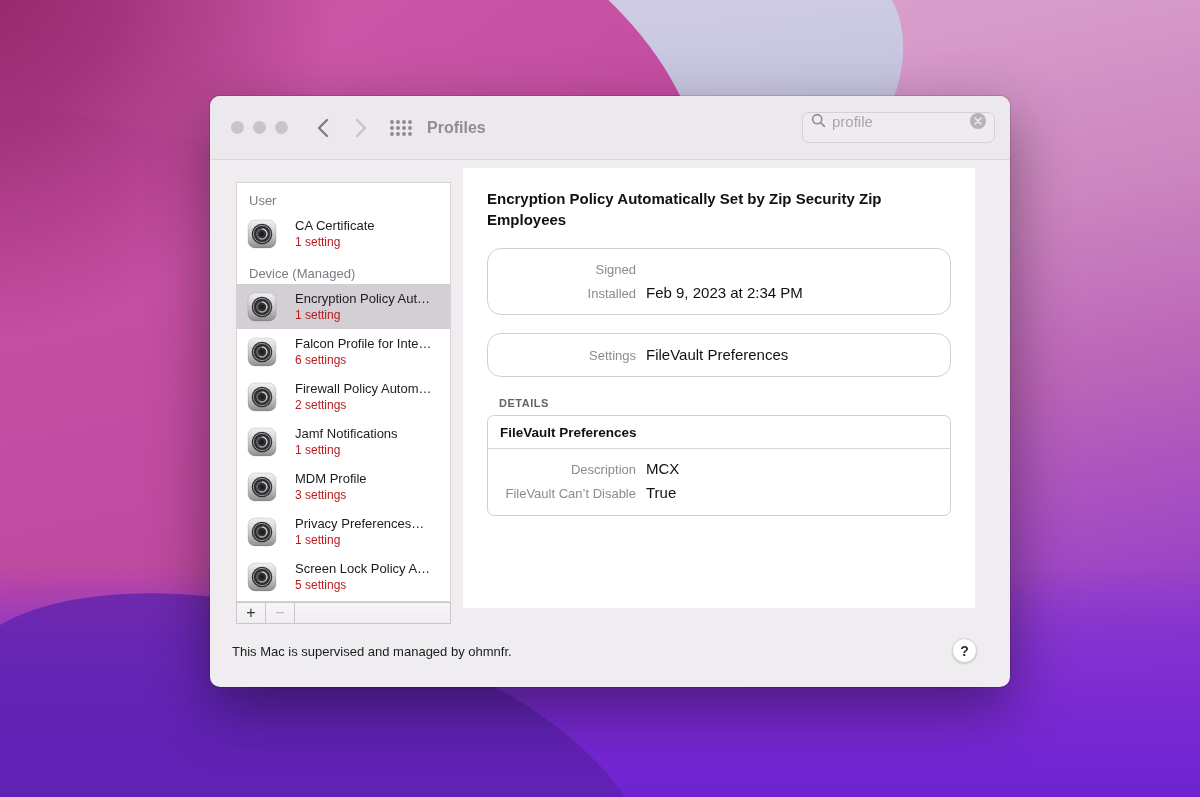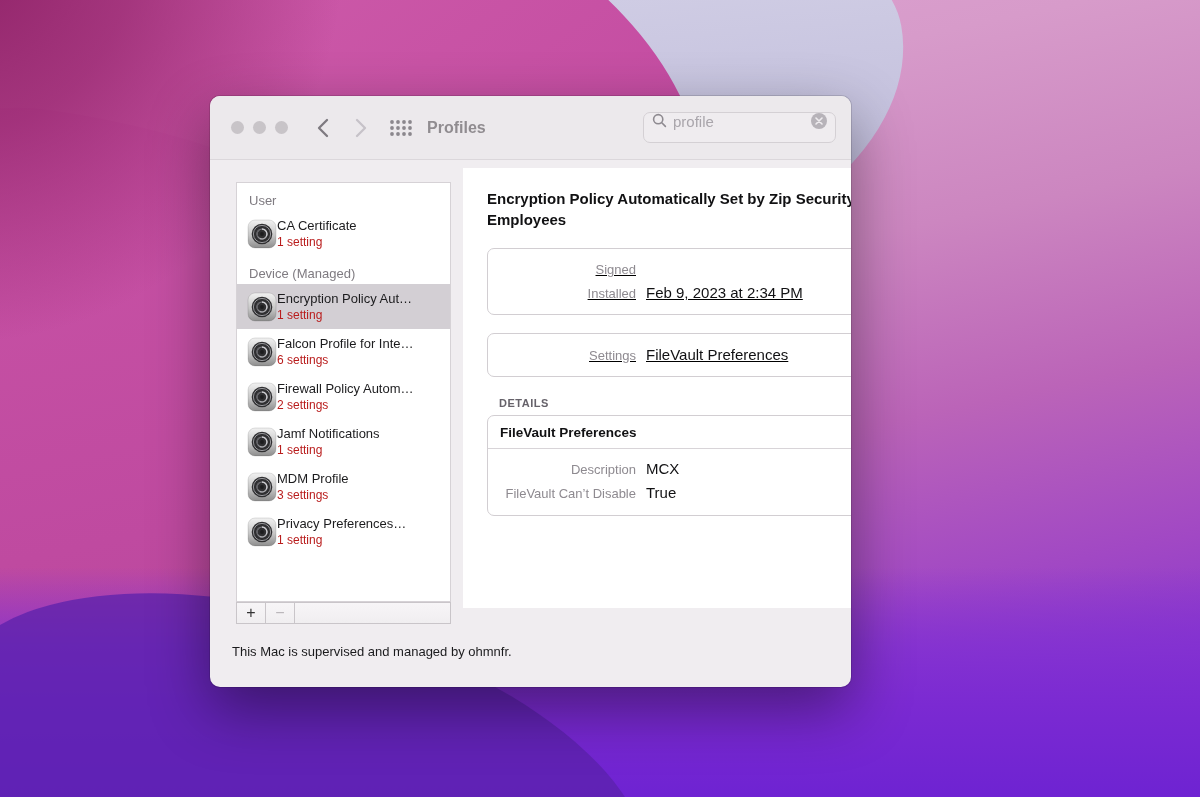--- a/index.html
+++ b/index.html
@@ -18,21 +18,21 @@
     background:linear-gradient(160deg,#cb55a6 0%,#bf4aa0 60%,#b2449d 100%);
     border-radius:30% 70% 60% 40% / 40% 55% 45% 60%; transform:rotate(8deg); }
   .wp-darkcorner { position:absolute; inset:0;
     background:radial-gradient(circle at -4% -6%, #8e2166 0%, rgba(142,33,102,.65) 12%, rgba(142,33,102,0) 26%); }
   .wp-bottom { position:absolute; left:0; bottom:0; width:100%; height:230px;
     background:linear-gradient(180deg, rgba(130,48,210,0) 0%, rgba(130,48,210,.85) 35%, #7b2ad2 60%, #6e23d2 100%); }
   .wp-bottomwave { position:absolute; left:-60px; bottom:-150px; width:720px; height:330px;
     background:#5b21ab; opacity:.75; border-radius:45% 55% 20% 20%; transform:rotate(14deg); }
 
   
-  .window { position:absolute; left:210px; top:96px; width:641px; height:591px;
+  .window { position:absolute; left:210px; top:96px; width:800px; height:591px;
     background:#f0edf0; border-radius:10px; overflow:hidden;
     box-shadow:0 22px 60px rgba(0,0,0,.42), 0 0 0 1px rgba(0,0,0,.12); }
 
   .toolbar { position:relative; height:64px; background:#ece9ec; border-bottom:1px solid #dbd7db;
     display:flex; align-items:center; }
   .traffic { display:flex; gap:9px; margin-left:21px; }
   .traffic span { width:13px; height:13px; border-radius:50%; background:#c8c4c8; display:block; }
   .navbtns { display:flex; align-items:center; gap:26px; margin-left:29px; }
   .gridicon { margin-left:22px; display:flex; }
   .tb-title { margin-left:14px; font-size:16px; font-weight:bold; color:#908c90; }
@@ -40,41 +40,41 @@
     border:1px solid #d4d0d4; border-radius:7px; display:flex; align-items:flex-start; padding:0 8px; }
   .searchbox input { border:none; outline:none; background:transparent; flex:1; min-width:0;
     font-size:15px; color:#a9a5ab; font-family:inherit; margin-left:6px; }
   .clearbtn { width:16px; height:16px; border-radius:50%; background:#b7b3b9; display:flex;
     align-items:center; justify-content:center; flex:none; }
 
   
   .sidebar-box { position:absolute; left:26px; top:86px; width:215px; height:420px;
     background:#ffffff; border:1px solid #d6d2d6; overflow:hidden; }
   .sb-header { padding:10px 16px 2px 12px; font-size:13px; color:#7f7b81; height:28px; }
-  .sb-row { display:flex; align-items:center; gap:0; padding:6px 10px; height:45px; cursor:default; }
+  .sb-row { display:flex; align-items:center; gap:18px; padding:6px 10px; height:45px; cursor:default; }
   .sb-row.selected { background:#d3cfd4; }
   .sb-icon { flex:none; width:30px; height:30px; }
   .sb-text { min-width:0; }
   .sb-title { font-size:13px; color:#1c1c1e; line-height:17px; white-space:nowrap; overflow:hidden; }
   .sb-sub { font-size:12px; color:#b91c1c; line-height:16px; }
 
   .sidebar-bar { position:absolute; left:26px; top:506px; width:215px; height:22px;
     background:linear-gradient(#f7f5f7,#f0eef0); border:1px solid #c9c5c9; display:flex; }
   .bar-btn { width:29px; height:100%; border-right:1px solid #c9c5c9; display:flex;
     align-items:center; justify-content:center; font-size:16px; line-height:1; }
   .bar-btn.add { color:#333; } .bar-btn.remove { color:#b8b4b8; }
   .bar-fill { flex:1; }
 
   
   .detail { position:absolute; left:253px; top:72px; width:512px; height:440px;
     background:#ffffff; padding:20px 24px; }
   .d-title { font-size:15px; font-weight:bold; color:#111113; line-height:21px; max-width:450px; }
   .d-org { margin-top:5px; font-size:13px; }
   .d-org .org { color:#8e8a90; } .d-org .verified { color:#3fbf3f; font-weight:bold; margin-left:4px; }
-  .d-box { border:1px solid #d2ced2; border-radius:7px; margin-top:18px; padding:9px 12px; background:#fff;text-decoration:underline; }
+  .d-box { border:1px solid #d2ced2; border-radius:14px; margin-top:18px; padding:9px 12px; background:#fff; }
   .d-rowline { display:flex; align-items:baseline; line-height:23px; }
   .d-label { width:146px; flex:none; text-align:right; font-size:13px; color:#8e8a90; padding-right:10px; }
   .d-value { font-size:15px; color:#111113; }
   .d-details-hd { margin:20px 0 6px 12px; font-size:11px; font-weight:bold; color:#66626a; letter-spacing:.5px; }
   .d-box3 { border:1px solid #d2ced2; border-radius:7px; margin-top:0; background:#fff; overflow:hidden; }
   .d-box3-title { padding:9px 12px 8px 12px; font-size:13.5px; font-weight:bold; color:#111113;
     border-bottom:1px solid #d8d4d8; }
   .d-box3-body { padding:8px 12px 10px 12px; }
 
   
@@ -232,20 +232,29 @@
     <div class="sb-row">
       <span class="sb-icon"><svg width="30" height="30" viewBox="0 0 30 30">
             <use href="#profileGlyph"></use>
           </svg></span>
       <div class="sb-text">
         <div class="sb-title">Privacy Preferences…</div>
         <div class="sb-sub">1 setting</div>
       </div>
     </div>
 
+    <div class="sb-row">
+      <span class="sb-icon"><svg width="30" height="30" viewBox="0 0 30 30">
+            <use href="#profileGlyph"></use>
+          </svg></span>
+      <div class="sb-text">
+        <div class="sb-title">Screen Lock Policy A…</div>
+        <div class="sb-sub">5 settings</div>
+      </div>
+    </div>
   </div>
 
   <div class="sidebar-bar">
     <div class="bar-btn add">+</div>
     <div class="bar-btn remove">−</div>
     <div class="bar-fill"></div>
   </div>
 
   <div class="detail">
     <div class="d-title">Encryption Policy Automatically Set by Zip Security Zip Employees</div>

